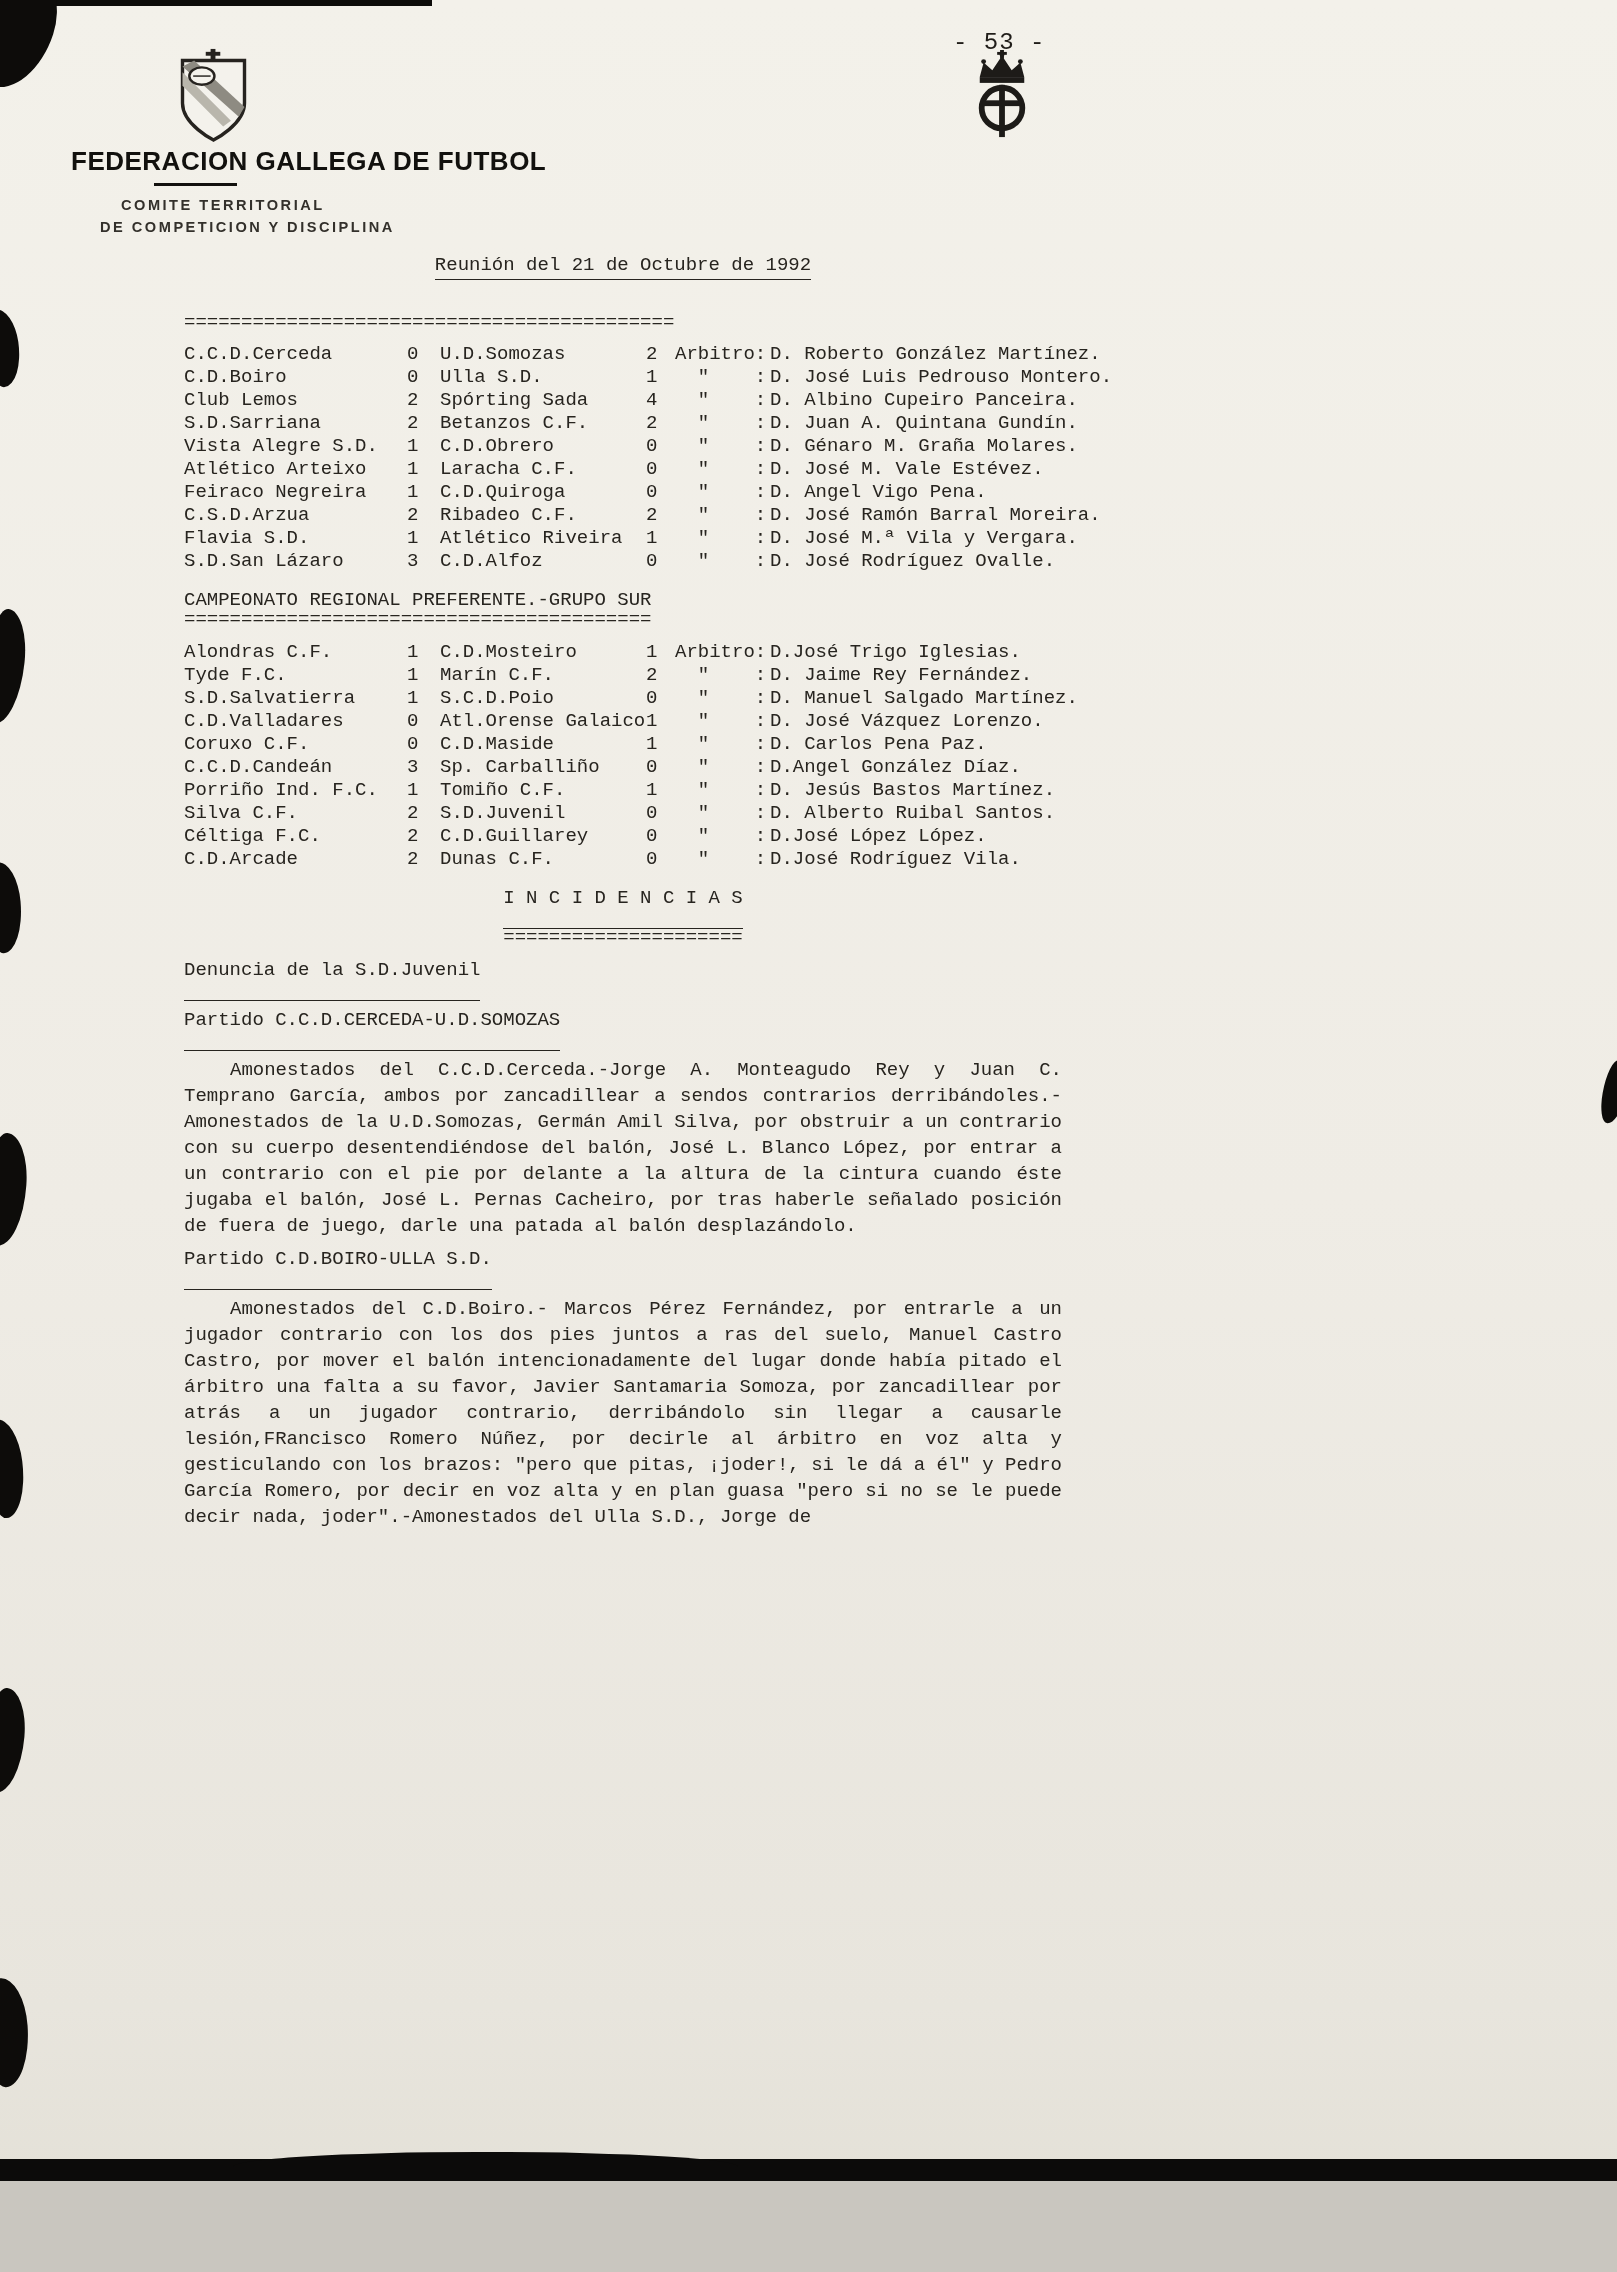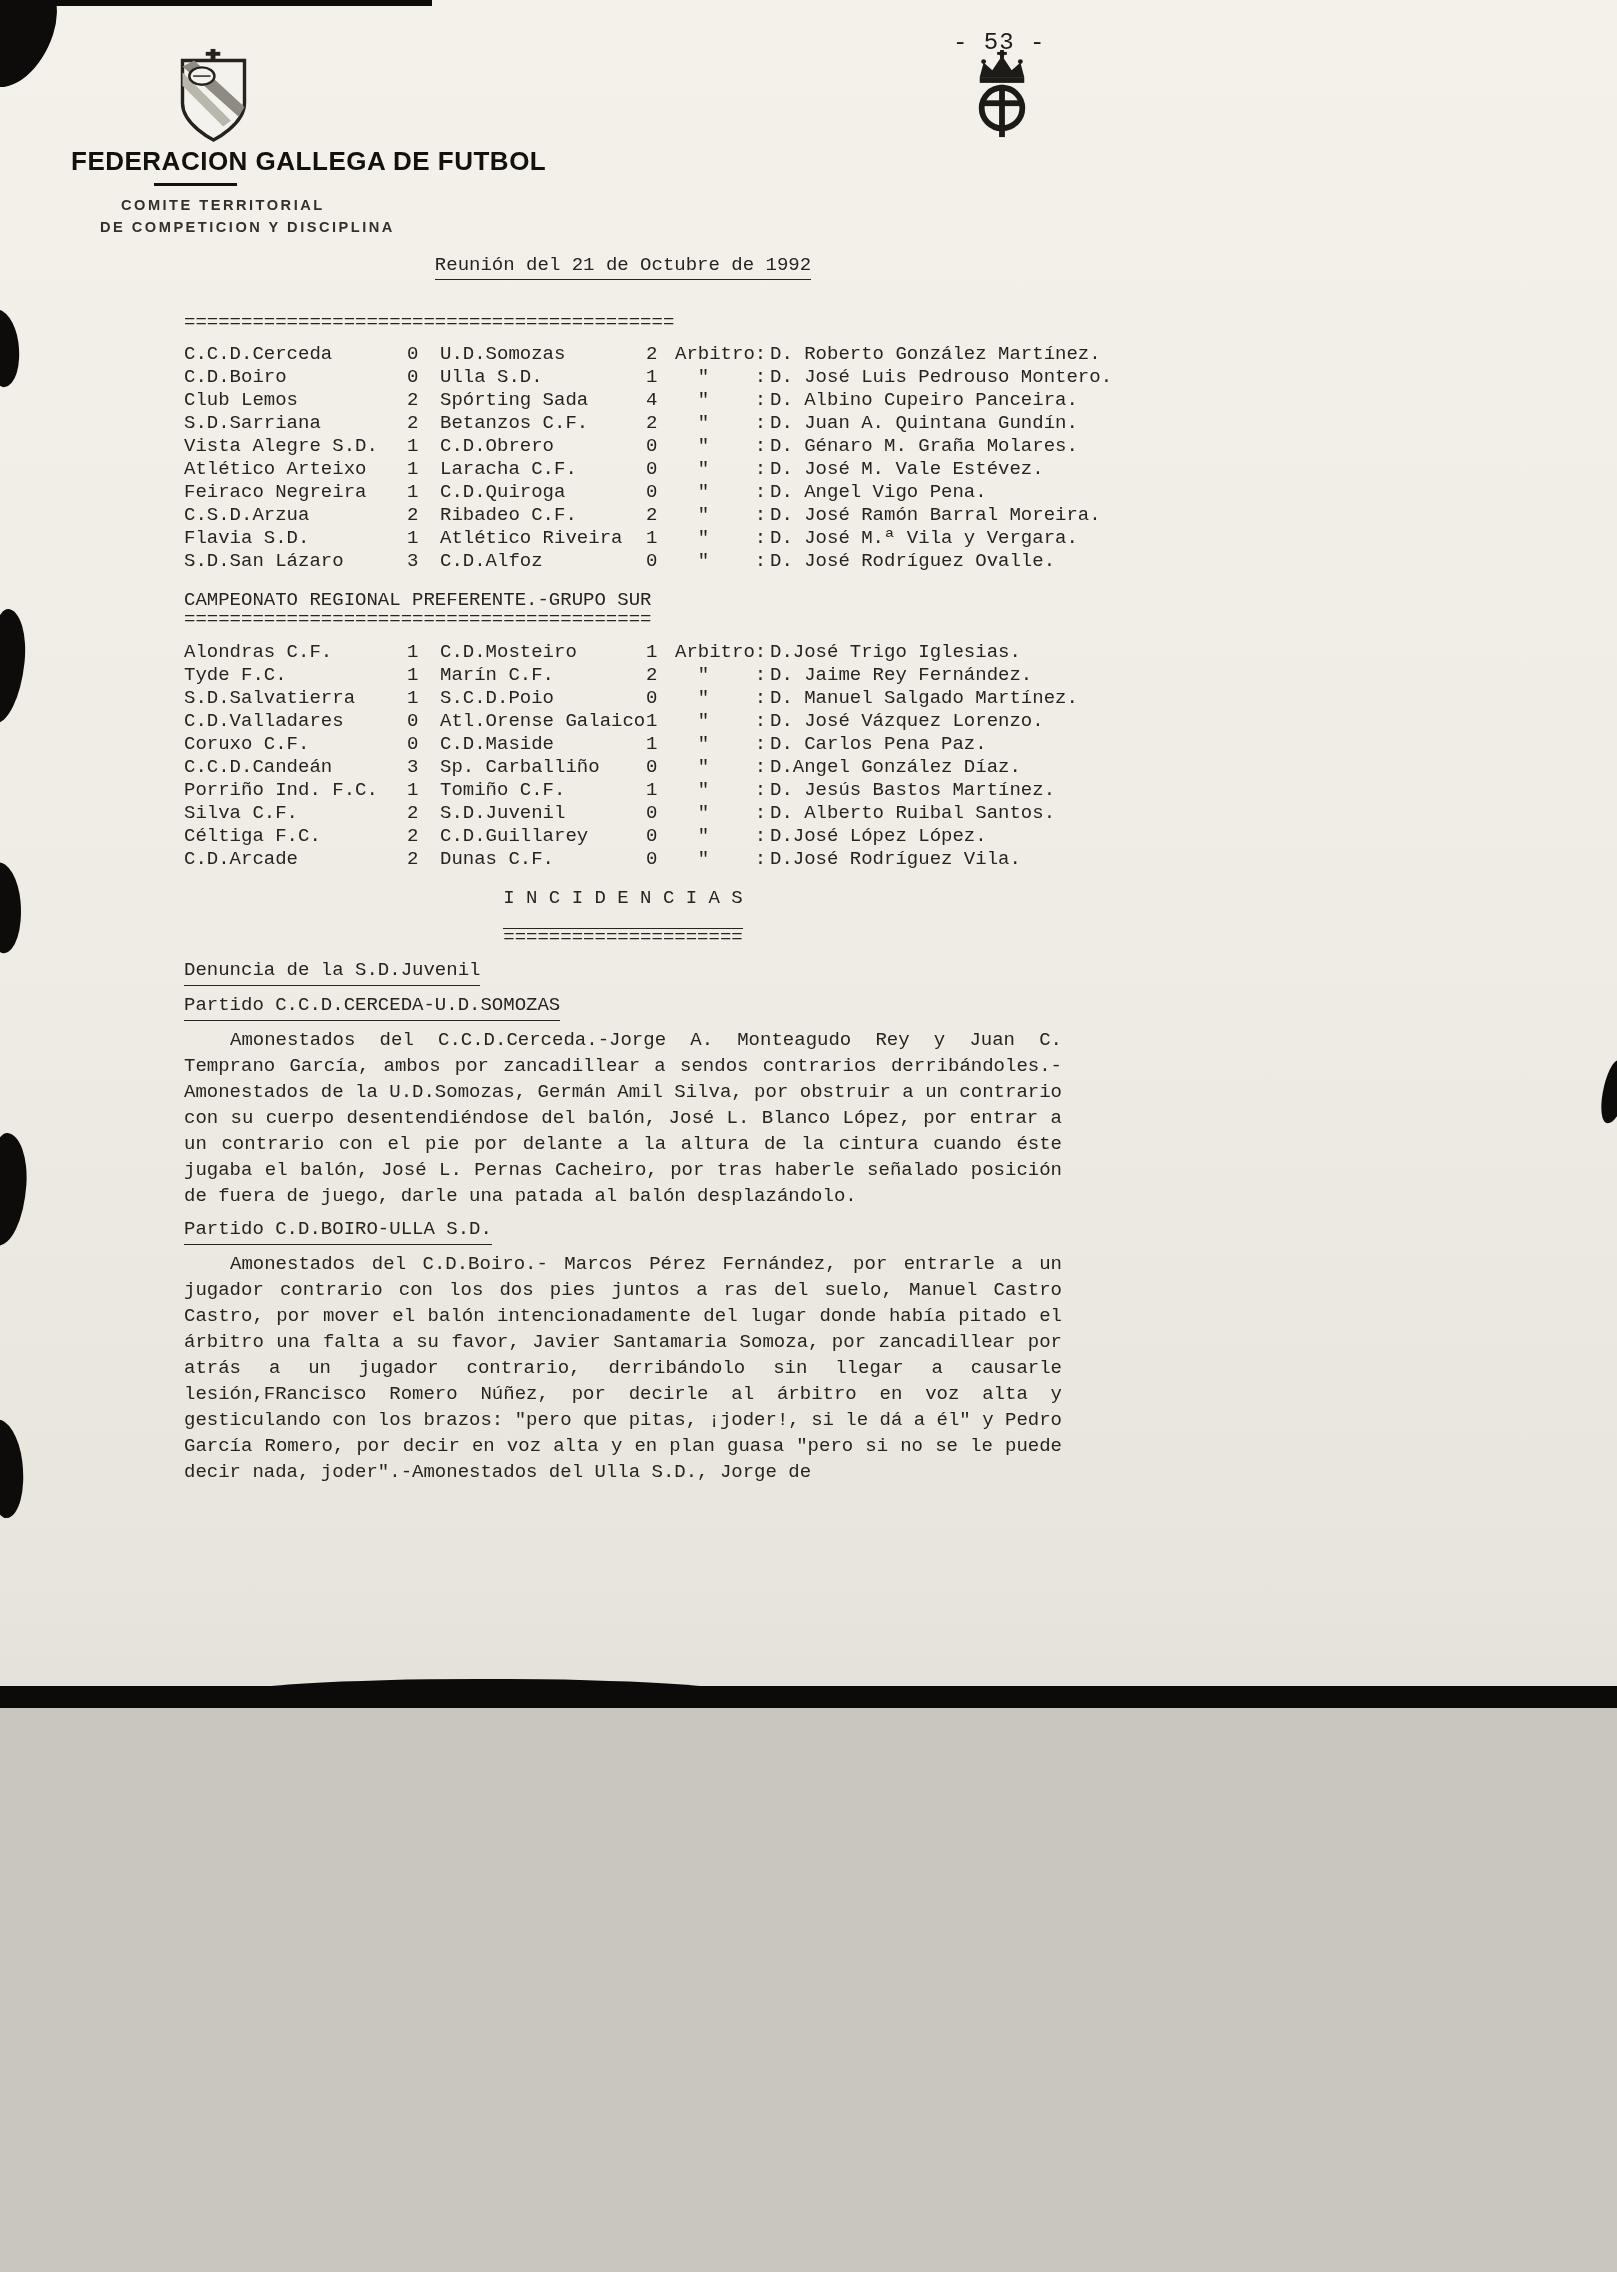--- a/index.html
+++ b/index.html
@@ -1,17 +1,17 @@
 <!DOCTYPE html>
 <html lang="es"><head>
 <meta charset="utf-8">
 <style>
   html,body{margin:0;padding:0;background:#c9c6bf;}
   .page{
-    position:relative; width:1618px; height:1708px; overflow:hidden;
+    position:relative; width:1618px; height:2181px; overflow:hidden;
     background:linear-gradient(180deg,#f3f1ea 0%,#efece5 55%,#e8e5dd 92%,#e4e1d8 100%);
     font-family:"Liberation Mono","DejaVu Sans Mono",monospace;
     color:#27241f;
   }
   
   .blob{position:absolute; background:#0d0c0a; border-radius:45% 55% 60% 40% / 55% 45% 55% 45%;}
   .topline{position:absolute; left:0; top:0; width:432px; height:5.8px; background:#0d0c0a; border-radius:0;}
   .bottom-bar{position:absolute; left:0; bottom:0; width:1618px; height:22px; background:#0c0b0a;}
   .bottom-bump{position:absolute; left:233px; bottom:13.6px; width:505px; height:15.5px; background:#0c0b0a; border-radius:50% 50% 0 0/100% 100% 0 0;}
 
@@ -35,21 +35,21 @@
   .g-rule{line-height:15.5px; white-space:pre; margin-bottom:12.6px;}
   .match-table{line-height:23px; margin-bottom:16.5px;}
   .m-row{display:grid; grid-template-columns:223px 33px 206px 29px 95px 1fr;}
   .c{white-space:pre;}
 
   .inc-wrap{text-align:center; margin:5.8px 0 13.6px;}
   .inc-head{display:inline-block; border-bottom:1.9px solid #27241f; padding-bottom:18px; white-space:pre; line-height:23px;}
   .inc-rule{line-height:16.5px; white-space:pre;}
 
   .i-title{margin:7.8px 0 5.8px;}
-  .i-title span{display:inline-block; border-bottom:1.9px solid #27241f; padding-bottom:4px; white-space:pre;}
+  .i-title span{display:inline-block; border-bottom:1.9px solid #27241f; padding-bottom:19px; white-space:pre;}
   .i-body{margin:0 0 9.7px; text-indent:46px; text-align:justify; line-height:26px;}
 </style>
 </head>
 <body>
 
 <div class="page">
 
   <div class="topline"></div>
   <div class="blob" style="left:-19.4px; top:-33px; width:72px; height:124px; transform:rotate(18deg);"></div>
   <div class="blob" style="left:-13.6px; top:309px; width:33px; height:78px; transform:rotate(-8deg);"></div>

